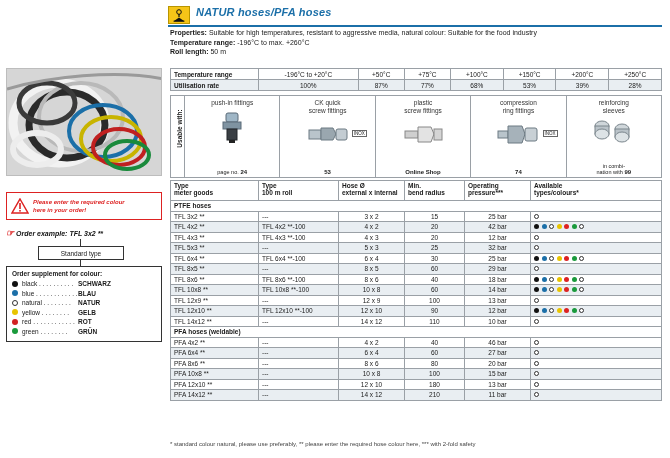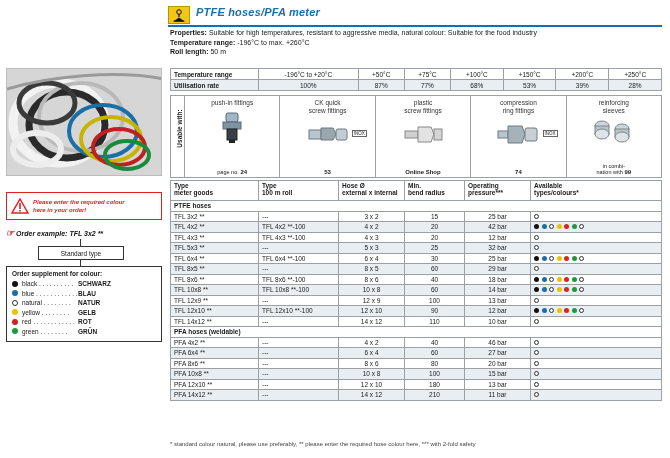--- a/index.html
+++ b/index.html
@@ -155,21 +155,21 @@
 <div class="page">
 
   <div class="hdr-icon">
     <svg width="14" height="13" viewBox="0 0 14 13">
       <circle cx="7" cy="3" r="2.3" fill="none" stroke="#111" stroke-width="1"></circle>
       <rect x="6.4" y="5" width="1.2" height="3" fill="#111"></rect>
       <polygon points="2,12 7,8.5 12,12" fill="#111"></polygon>
       <rect x="1.6" y="11.6" width="10.8" height="1.2" fill="#111"></rect>
     </svg>
   </div>
-  <div class="hdr-title">PTFE hoses/PFA meter</div>
+  <div class="hdr-title">NATUR hoses/PFA hoses</div>
   <div class="hdr-rule"></div>
 
   <div class="props">
     <div class="props-line"><b>Properties:</b> <span>Suitable for high temperatures, resistant to aggressive media, natural colour: Suitable for the food industry</span></div>
     <div class="props-line"><b>Temperature range:</b> <span>-196°C to max. +260°C</span></div>
     <div class="props-line"><b>Roll length:</b> <span>50 m</span></div>
   </div>
 
   <table class="temptable">
     <tbody id="temp-body">

